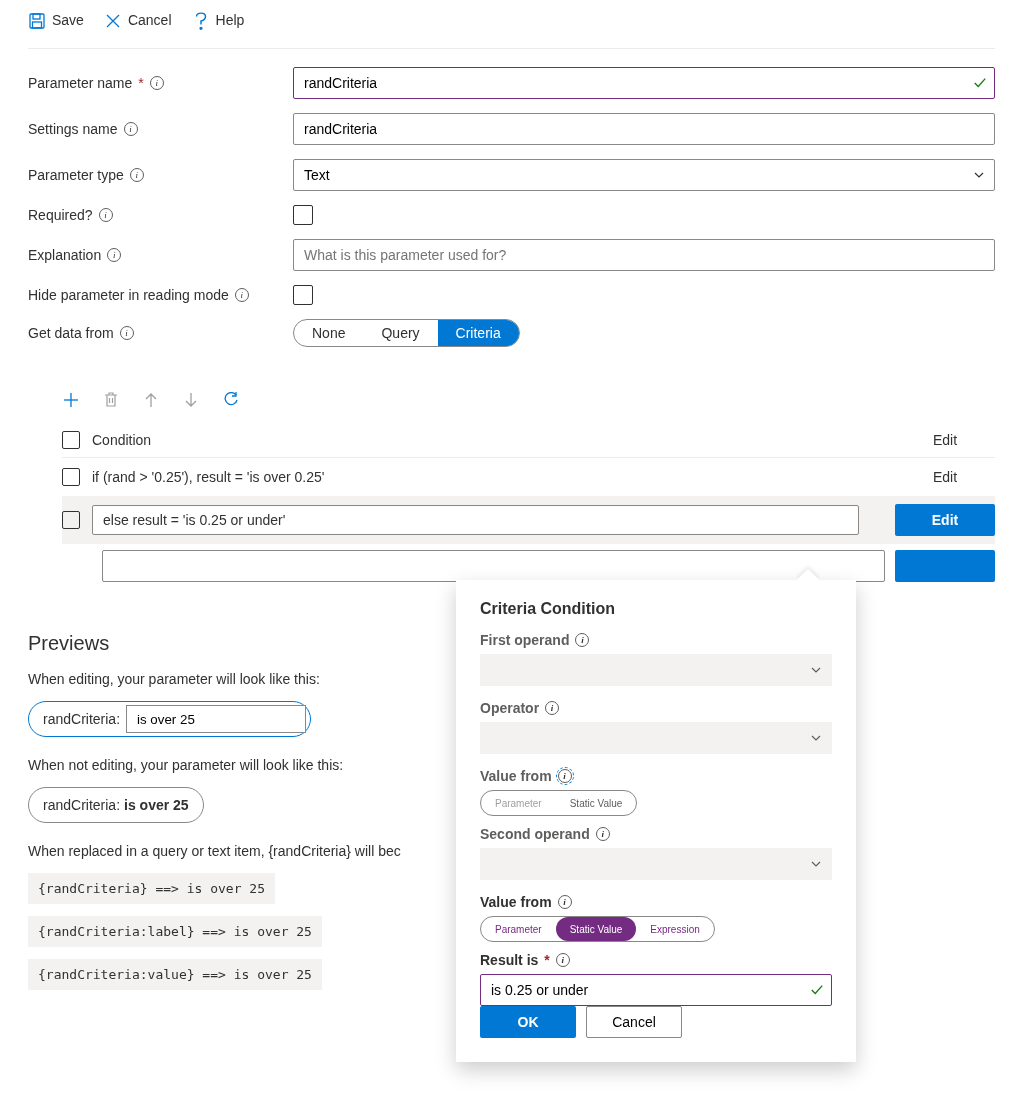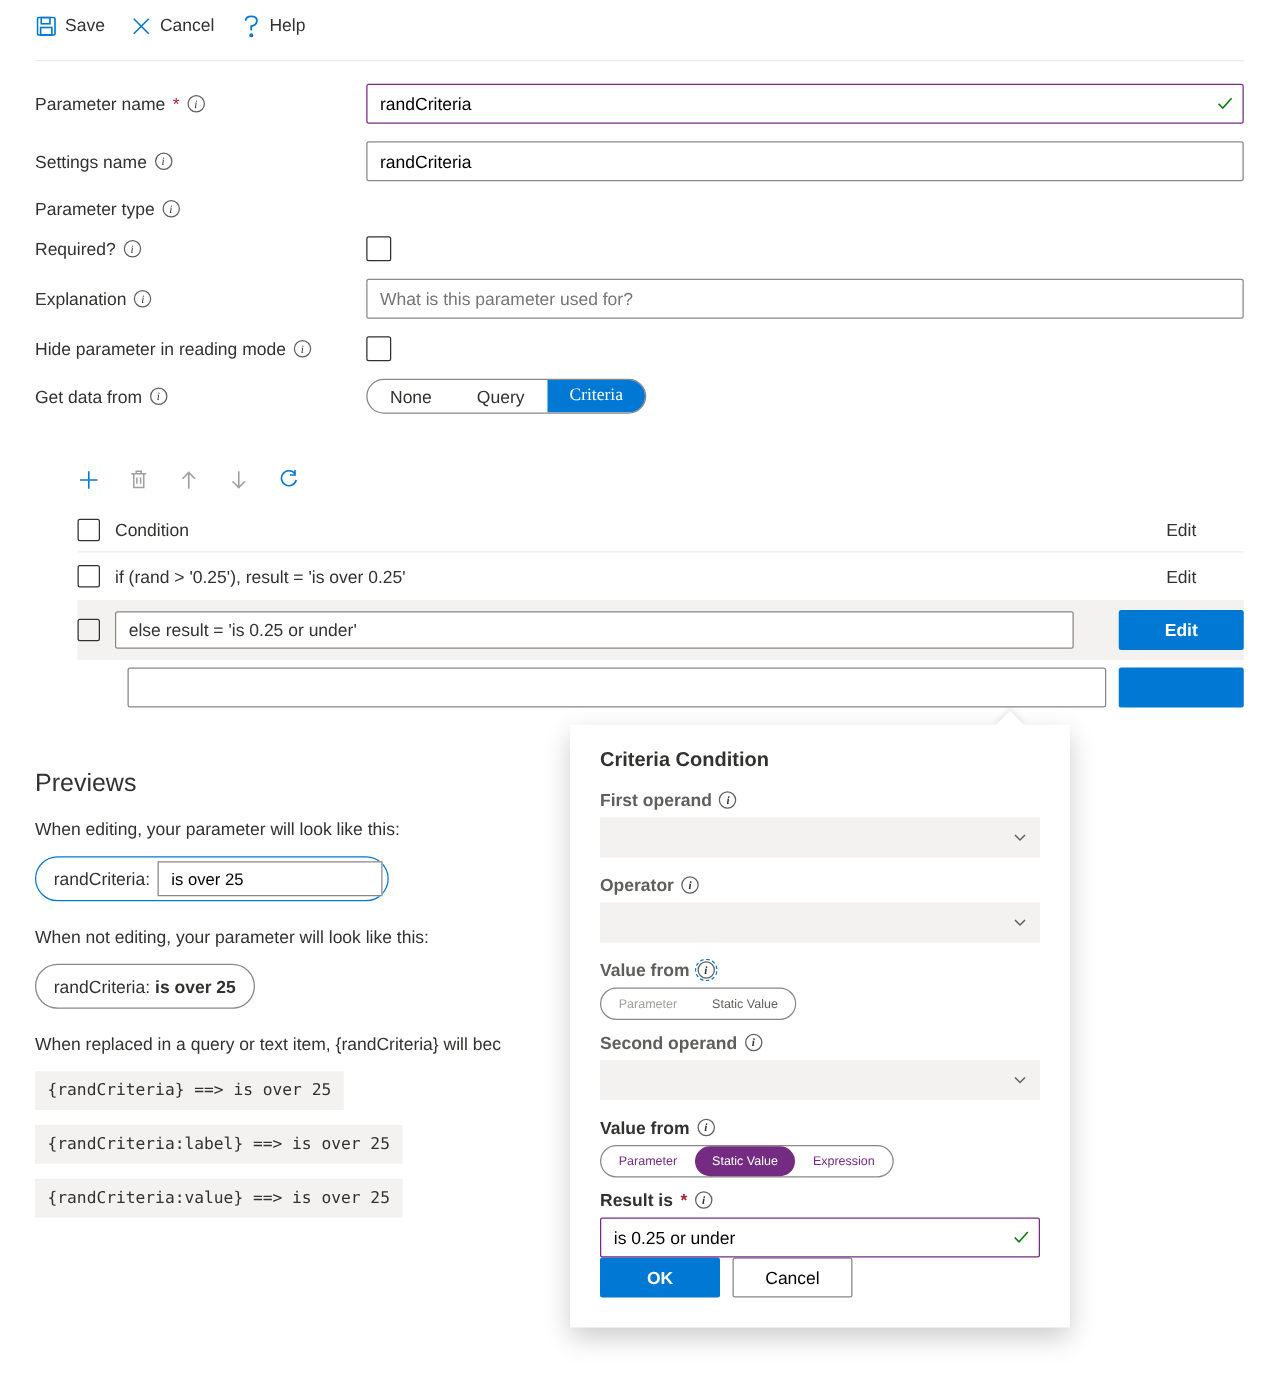--- a/index.html
+++ b/index.html
@@ -20,21 +20,21 @@
 .text-input { width: 100%; height: 32px; border: 1px solid #8a8886; border-radius: 2px; padding: 0 10px; font-size: 14px; }
 .text-input.valid { border-color: #742b82; }
 .text-input.valid2 { border-color: #742b82; }
 .input-wrap { position: relative; }
 .check-ic { position: absolute; right: 8px; top: 50%; transform: translateY(-50%); color: #107c10; }
 .select-wrap { position: relative; }
 .select-wrap .chev { position: absolute; right: 10px; top: 50%; transform: translateY(-50%); pointer-events: none; color: #323130; }
 .chk { width: 20px; height: 20px; border: 1px solid #323130; border-radius: 2px; background: #fff; }
 .pill-group { display: inline-flex; border: 1px solid #8a8886; border-radius: 16px; overflow: hidden; height: 28px; }
 .pill { padding: 0 18px; display: flex; align-items: center; cursor: pointer; font-size: 14px; }
-.pill.sel { background: #0078d4; color: #fff; font-family: Liberation Serif, serif; }
+.pill.sel { background: #0078d4; color: #fff; }
 .section-tools { display: flex; gap: 22px; padding: 30px 0 14px 34px; }
 .tool-ic { width: 18px; height: 18px; display: flex; align-items: center; justify-content: center; cursor: pointer; color: #605e5c; }
 .tool-ic.prim { color: #0078d4; }
 .tool-ic.dis { color: #a19f9d; }
 .cond-table { margin-left: 34px; }
 .cond-head { display: flex; align-items: center; padding: 8px 0; border-bottom: 1px solid #edebe9; }
 .cond-chk { width: 30px; }
 .cond-chk .chk-s { width: 18px; height: 18px; border: 1px solid #323130; border-radius: 2px; }
 .cond-text { flex: 1; font-weight: 400; }
 .cond-edit { width: 100px; text-align: center; }
@@ -135,20 +135,30 @@
       <div class="field-col">
         <input class="text-input" value="randCriteria" style="">
       </div>
     </div>
 
     <div class="form-row">
       <div class="label-col">
         <span>Parameter type</span>
         <span class="info-ic">i</span>
       </div>
+      <div class="field-col">
+        <div class="select-wrap">
+          <input class="text-input" readonly="" value="Text" style="">
+          <span class="chev">
+            <svg width="12" height="12" viewBox="0 0 12 12" fill="none" stroke="currentColor" stroke-width="1.2">
+                <path d="M2 4 L6 8 L10 4"></path>
+              </svg>
+          </span>
+        </div>
+      </div>
     </div>
 
     <div class="form-row">
       <div class="label-col">
         <span>Required?</span>
         <span class="info-ic">i</span>
       </div>
       <div class="field-col">
         <div class="chk"></div>
       </div>

